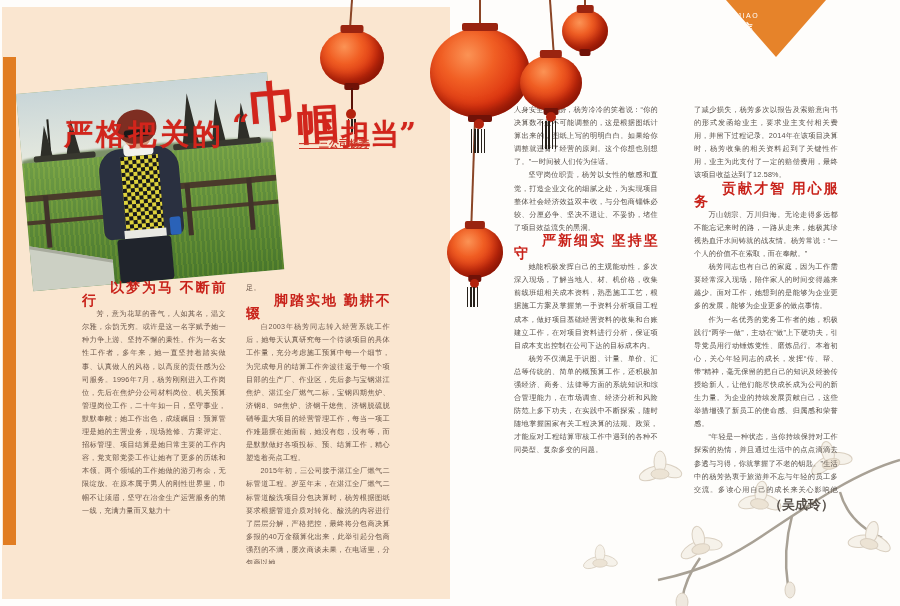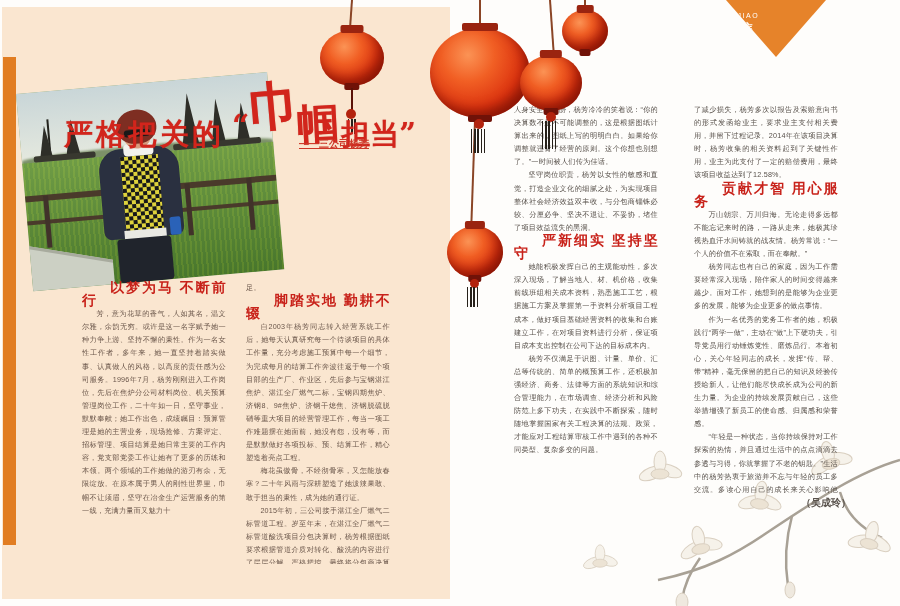--- a/index.html
+++ b/index.html
@@ -87,22 +87,22 @@
   
   .col{position:absolute;width:144px;font-size:7.2px;line-height:13.1px;text-align:justify;
     color:#6a564a;z-index:2;letter-spacing:.2px;overflow:hidden;}
   .col p{margin:0;text-indent:2em;}
   .col p.cont{text-indent:0;}
   .col h4{margin:0;font-size:14px;color:#c8221a;text-indent:2em;font-weight:bold;line-height:13.1px;}
   #col-l1{left:82px;top:281px;height:280px;}
   #col-l2{left:246px;top:281px;height:283px;}
   #col-r1{left:514px;top:103px;height:449px;color:#57504a;}
   #col-r2{left:694px;top:103px;height:396px;color:#57504a;}
-  .author-line{position:absolute;left:711px;top:496px;width:140px;text-align:right;
-    font-size:10px;color:#57504a;z-index:2;font-weight:bold;}
+  .author-line{position:absolute;left:694px;top:496px;width:140px;text-align:right;
+    font-size:13px;color:#57504a;z-index:2;font-weight:bold;}
 </style>
 </head>
 <body>
 
 <div class="spread">
 
   <div class="page-left"></div>
   <div class="orange-bar"></div>
 
   <div class="corner-tab">
@@ -217,21 +217,20 @@
 
   <div class="col" id="col-l1">
     <h4>以梦为马 不断前行</h4>
     <p>芳，意为花草的香气，人如其名，温文尔雅，余韵无穷。或许是这一名字赋予她一种力争上游、坚持不懈的秉性。作为一名女性工作者，多年来，她一直坚持着踏实做事、认真做人的风格，以高度的责任感为公司服务。1996年7月，杨芳刚刚进入工作岗位，先后在焦炉分公司材料岗位、机关预算管理岗位工作，二十年如一日，坚守事业，默默奉献；她工作出色，成绩瞩目：预算管理是她的主营业务，现场抢修、方案评定、招标管理、项目结算是她日常主要的工作内容，党支部党委工作让她有了更多的历练和本领。两个领域的工作她做的游刃有余，无限绽放。在原本属于男人的刚性世界里，巾帼不让须眉，坚守在冶金生产运营服务的第一线，充满力量而又魅力十</p>
   </div>
 
   <div class="col" id="col-l2">
     <p class="cont">足。</p>
     <h4>脚踏实地 勤耕不辍</h4>
     <p>自2003年杨芳同志转入经营系统工作后，她每天认真研究每一个待谈项目的具体工作量，充分考虑施工预算中每一个细节，为完成每月的结算工作奔波往返于每一个项目部的生产厂、作业区，先后参与宝钢湛江焦炉、湛江全厂燃气二标，宝钢四期焦炉、济钢8、9#焦炉、济钢干熄焦、济钢脱硫脱硝等重大项目的经营管理工作，每当一项工作难题摆在她面前，她没有怨，没有等，而是默默做好各项投标、预、结算工作，精心塑造着亮点工程。</p>
-    <p>梅花虽傲骨，不经彻骨寒，又怎能放春寒？二十年风雨与深耕塑造了她泼辣果敢、敢于担当的秉性，成为她的通行证。</p>
     <p>2015年初，三公司接手湛江全厂燃气二标管道工程。岁至年末，在湛江全厂燃气二标管道酸洗项目分包决算时，杨芳根据图纸要求根据管道介质对转化、酸洗的内容进行了层层分解，严格把控，最终将分包商决算多报的40万金额算化出来，此举引起分包商强烈的不满，屡次商谈未果，在电话里，分包商以她</p>
   </div>
 
   <div class="col" id="col-r1">
     <p class="cont">人身安全相威胁，杨芳冷冷的笑着说：“你的决算数不是不可能调整的，这是根据图纸计算出来的，图纸上写的明明白白。如果给你调整就违背了经营的原则。这个你想也别想了。”一时间被人们传为佳话。</p>
     <p>坚守岗位职责，杨芳以女性的敏感和直觉，打造企业文化的细腻之处，为实现项目整体社会经济效益双丰收，与分包商锱铢必较、分厘必争、坚决不退让、不妥协，堵住了项目效益流失的黑洞。</p>
     <h4>严新细实 坚持坚守</h4>
     <p>她能积极发挥自己的主观能动性，多次深入现场，了解当地人、材、机价格，收集前线班组相关成本资料，熟悉施工工艺，根据施工方案及掌握第一手资料分析项目工程成本，做好项目基础经营资料的收集和台账建立工作，在对项目资料进行分析，保证项目成本支出控制在公司下达的目标成本内。</p>
     <p>杨芳不仅满足于识图、计量、单价、汇总等传统的、简单的概预算工作，还积极加强经济、商务、法律等方面的系统知识和综合管理能力，在市场调查、经济分析和风险防范上多下功夫，在实践中不断探索，随时随地掌握国家有关工程决算的法规、政策，才能应对工程结算审核工作中遇到的各种不同类型、复杂多变的问题。</p>
 

